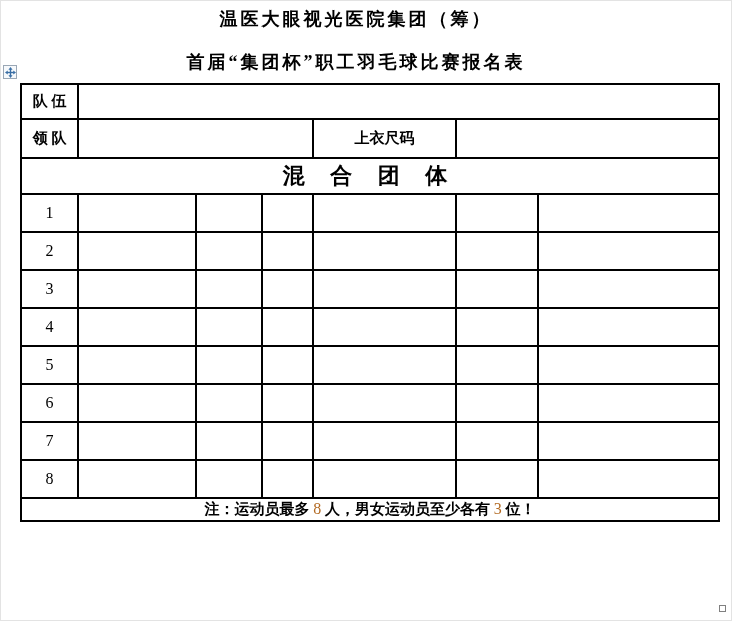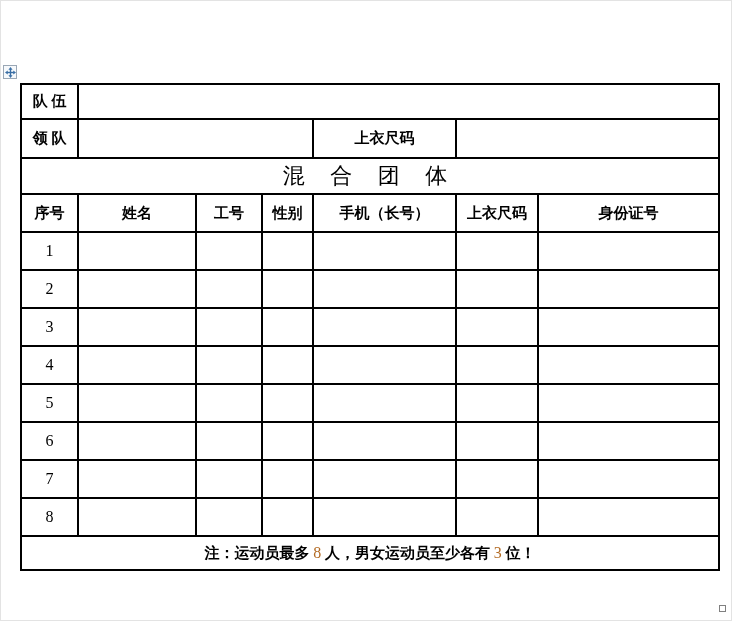--- a/index.html
+++ b/index.html
@@ -43,24 +43,24 @@
     vertical-align:middle;
     text-align:center;
     overflow:hidden;
   }
   tr.r-team{height:35px;border-radius:12px;}
   tr.r-leader{height:39px;padding-left:40px;}
   tr.r-section{height:36px;}
   tr.r-athletes{height:39px;}
   tr.r-head{height:38px;}
   tr.body-row{height:38px;}
-  tr.r-note{height:34px;margin-top:28px;}
+  tr.r-note{height:23px;margin-top:28px;}
   .lbl{font-weight:bold;font-size:15px;}
   .section-title{
-    font-weight:normal;font-size:22px;letter-spacing:10px;
+    font-weight:bold;font-size:22px;letter-spacing:10px;
     white-space:nowrap;
   }
   .athletes-label{font-weight:bold;font-size:14px;}
   .reg-table th{font-weight:bold;font-size:15px;}
   td.num{font-family:"Liberation Serif","DejaVu Serif",serif;font-size:16px;font-weight:normal;}
   td.blank{background:#fff;cursor:text;}
   .note-cell{font-weight:bold;font-size:15px;white-space:nowrap;}
   .note-num{
     color:#b36b24;
     font-family:"Liberation Serif","DejaVu Serif",serif;
@@ -70,20 +70,24 @@
     position:absolute;left:719px;top:605px;width:7px;height:7px;
     border:1px solid #808080;background:#fff;box-sizing:border-box;
     cursor:nwse-resize;
   }
 </style>
 </head>
 <body>
 
 <div class="page">
 
+  <div class="titles">
+    <div class="doc-title">温医大眼视光医院集团（筹）</div>
+    <div class="doc-subtitle">首届“集团杯”职工羽毛球比赛报名表</div>
+  </div>
 
   <div class="move-handle">
     <svg width="11" height="11" viewBox="0 0 16 16">
       <g fill="#3a6ea5" stroke="#3a6ea5">
         <path d="M8 0 L11 4 H5 Z" stroke="none"></path>
         <path d="M8 16 L5 12 H11 Z" stroke="none"></path>
         <path d="M0 8 L4 5 V11 Z" stroke="none"></path>
         <path d="M16 8 L12 11 V5 Z" stroke="none"></path>
         <line x1="8" y1="3" x2="8" y2="13" stroke-width="2"></line>
         <line x1="3" y1="8" x2="13" y2="8" stroke-width="2"></line>
@@ -108,29 +112,20 @@
       </tr>
       <tr class="r-leader">
         <td class="lbl">领 队</td>
         <td class="blank" colspan="3"></td>
         <td class="lbl">上衣尺码</td>
         <td class="blank" colspan="2"></td>
       </tr>
       <tr class="r-section">
         <td class="section-title" colspan="7">混 合 团 体</td>
       </tr>
-      <tr class="r-head">
-        <th>序号</th>
-        <th>姓名</th>
-        <th>工号</th>
-        <th>性别</th>
-        <th>手机（长号）</th>
-        <th>上衣尺码</th>
-        <th>身份证号</th>
-      </tr>
       <tr class="body-row">
           <td class="num">1</td>
           <td class="blank"></td>
           <td class="blank"></td>
           <td class="blank"></td>
           <td class="blank"></td>
           <td class="blank"></td>
           <td class="blank"></td>
         </tr>
         <tr class="body-row">

